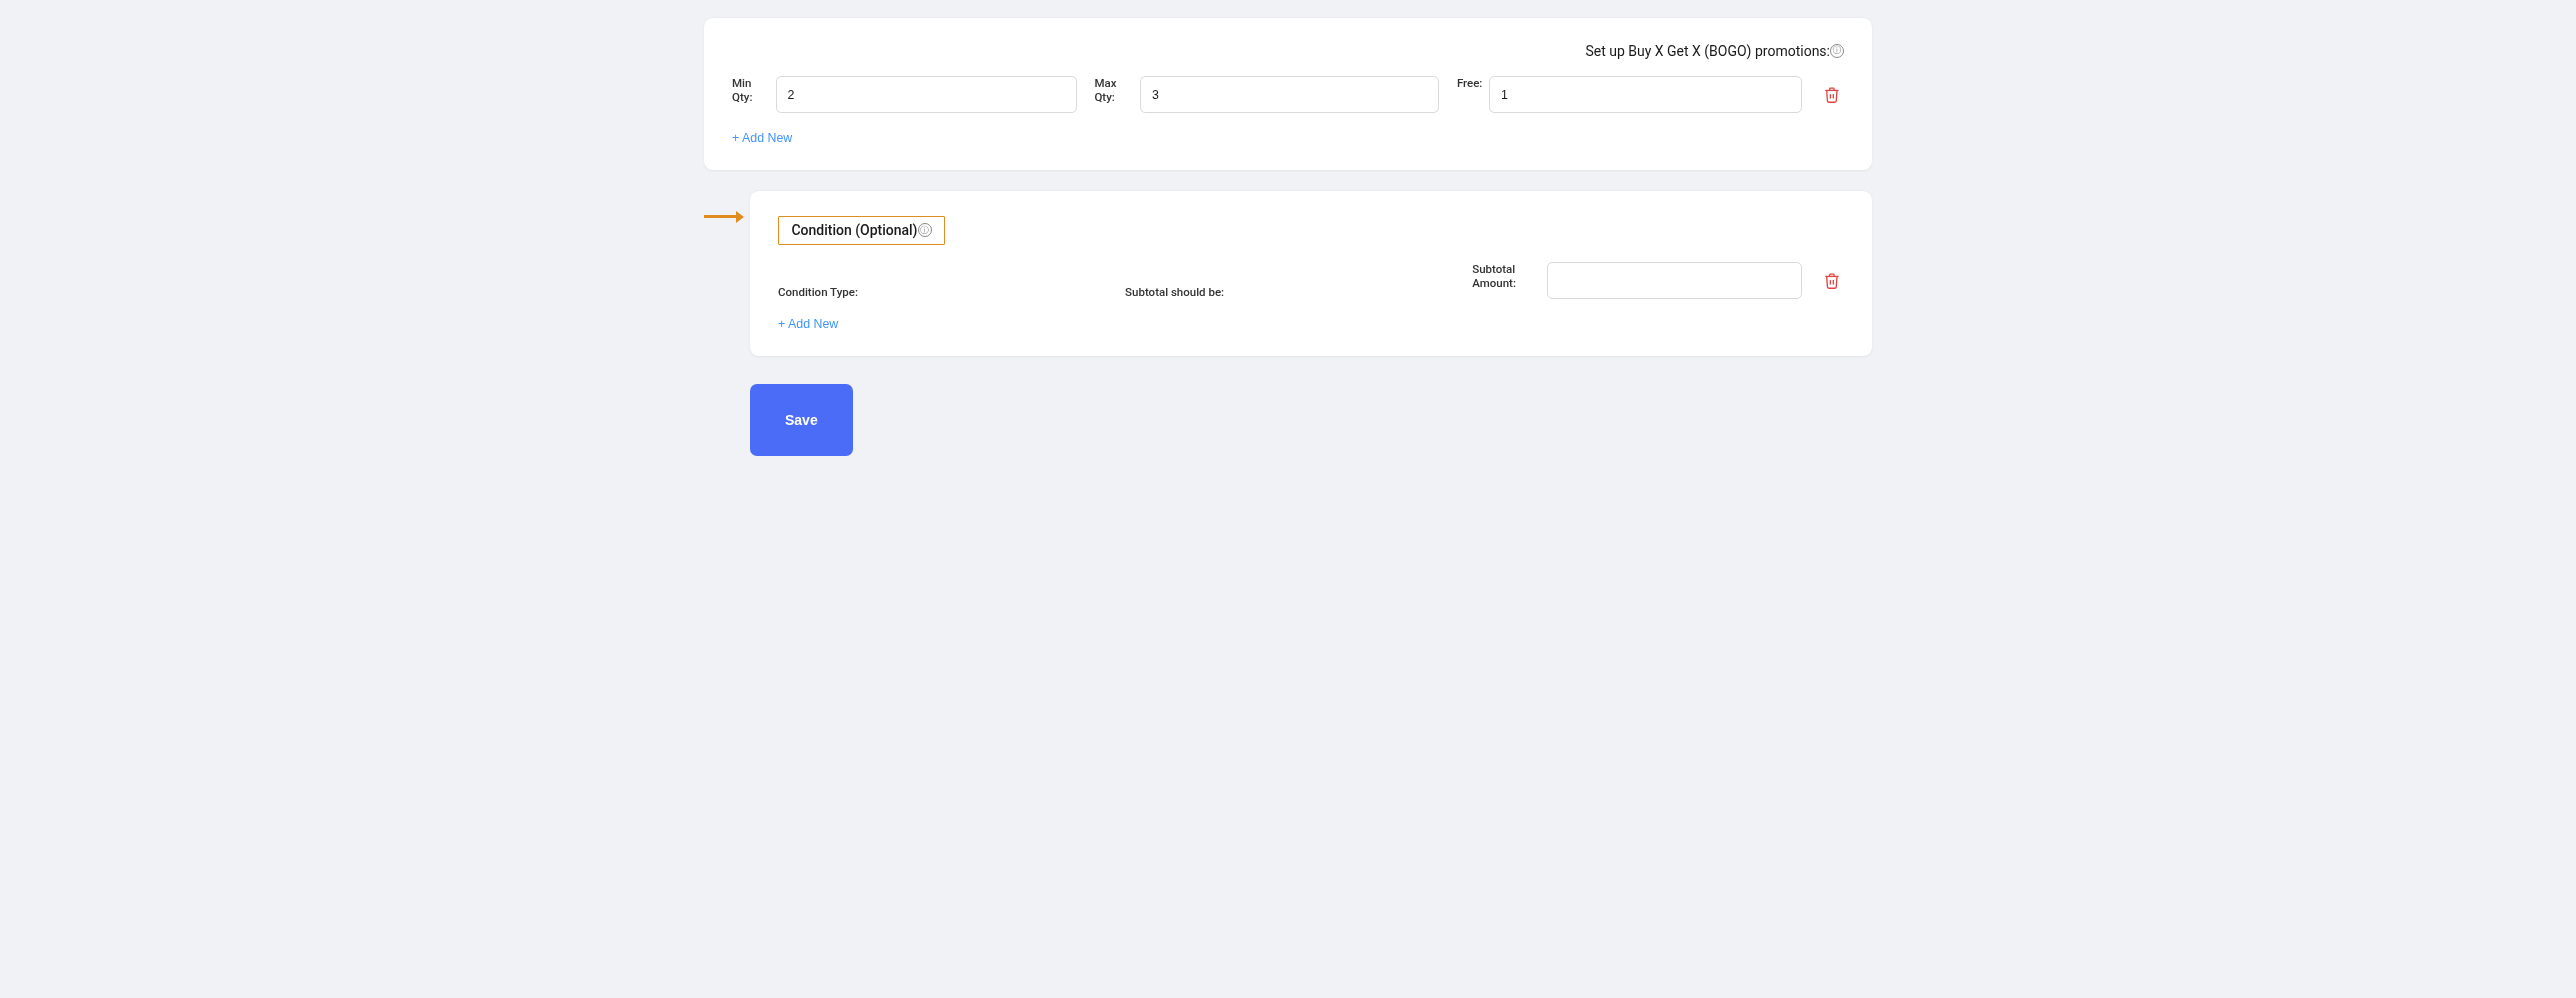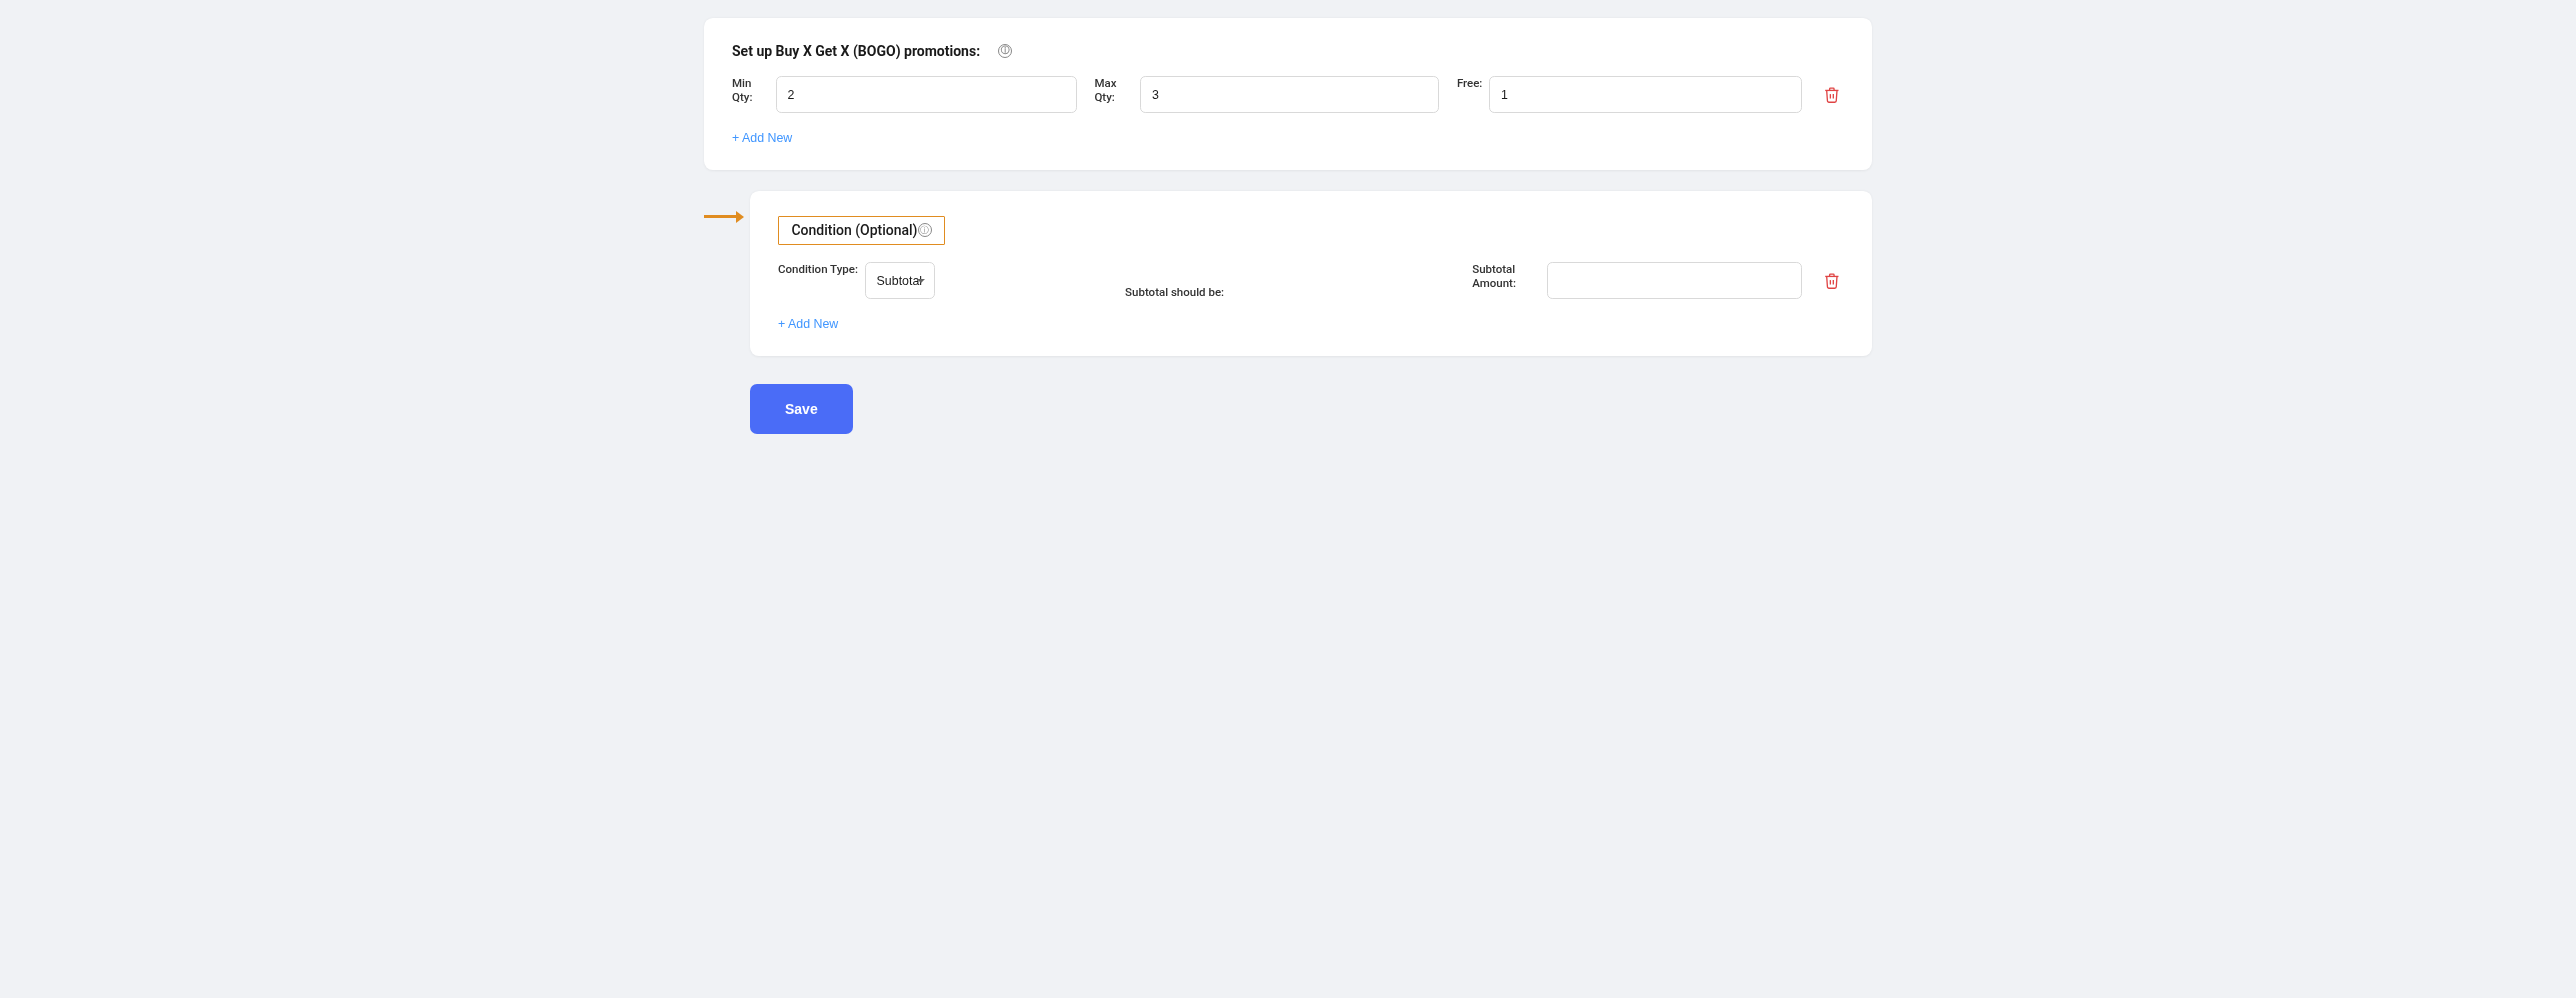--- a/index.html
+++ b/index.html
@@ -25,26 +25,27 @@
     .card {
       background: #ffffff;
       border-radius: 8.9px;
       padding: 25px 28px;
       margin-bottom: 21px;
       box-shadow: 0 0.9px 2.7px rgba(0,0,0,0.06);
     }
 
     .section-title {
       font-size: 14px;
-      font-weight: 700;
+      font-weight: 400;
       color: #1a1a1a;
       margin-bottom: 17.7px;
       display: flex;
       align-items: center;
-      gap: 18px;
+      gap: 0;
+      justify-content: flex-end;
     }
 
     .info-icon {
       width: 14px;
       height: 14px;
       border-radius: 50%;
       border: 1.3px solid #888;
       display: inline-flex;
       align-items: center;
       justify-content: center;
@@ -209,21 +210,21 @@
       height: 14px;
       cursor: pointer;
       accent-color: #4096ff;
     }
 
     .save-btn {
       background: #4a6cf7;
       color: #fff;
       border: none;
       border-radius: 7px;
-      padding: 17px 35px;
+      padding: 28px 35px;
       font-size: 14px;
       font-weight: 600;
       cursor: pointer;
       margin-top: 7px;
     }
 
     
     .trash-icon {
       width: 17.7px;
       height: 17.7px;
@@ -285,27 +286,20 @@
     <div class="condition-card">
       <div class="condition-title-box">
         <span>Condition (Optional)</span>
         <span class="info-icon">ⓘ</span>
       </div>
 
 
       <div class="fields-row-3">
         <div class="field-group">
           <label class="field-label">Condition Type:</label>
-          <div class="select-wrapper">
-            <select class="field-select">
-              <option value="Subtotal" selected="">Subtotal</option>
-              <option value="Quantity">Quantity</option>
-              <option value="Weight">Weight</option>
-            </select>
-          </div>
         </div>
 
         <div class="field-group">
           <label class="field-label">Subtotal should be:</label>
         </div>
 
         <div class="field-group">
           <label class="field-label">Subtotal Amount:</label>
           <input type="text" class="field-input" value="" style="">
         </div>

